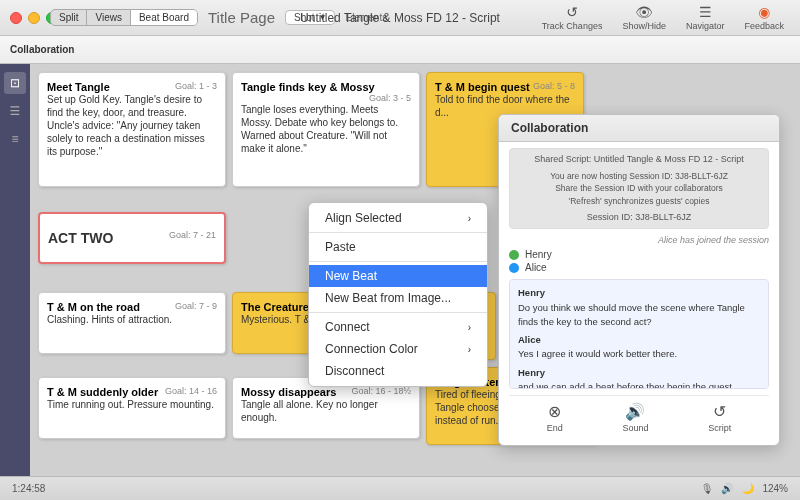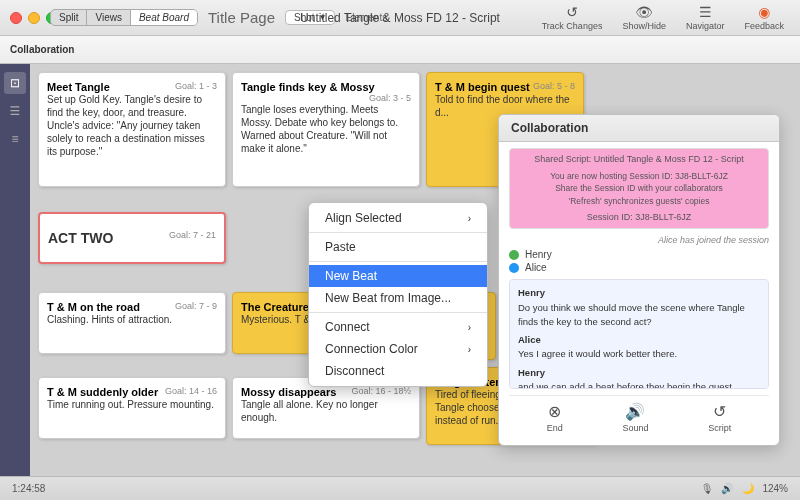--- a/index.html
+++ b/index.html
@@ -75,21 +75,21 @@
       background: #ddd;
     }
     .toolbar-segment .seg {
       padding: 2px 8px;
       font-size: 10px;
       cursor: pointer;
       border-right: 1px solid #aaa;
       color: #333;
     }
     .toolbar-segment .seg:last-child { border-right: none; }
-    .toolbar-segment .seg.active { background: white; font-style: italic; }
+    .toolbar-segment .seg.active { background: white; }
 
     
     .second-toolbar {
       height: 28px;
       background: linear-gradient(to bottom, #f7f7f7, #ececec);
       border-bottom: 1px solid #c0c0c0;
       display: flex;
       align-items: center;
       padding: 0 10px;
       gap: 12px;
@@ -203,21 +203,21 @@
       display: flex;
       align-items: center;
       justify-content: space-between;
     }
     .collab-body {
       padding: 6px 10px;
       font-size: 9.5px;
       color: #444;
     }
     .collab-info {
-      background: #f9a8d4;
+      background: #e5e5e5;
       border: 1px solid #ddd;
       border-radius: 4px;
       padding: 4px 8px;
       font-size: 9px;
       color: #555;
       margin-bottom: 6px;
       line-height: 1.5;
       text-align: center;
     }
     .collab-users {

